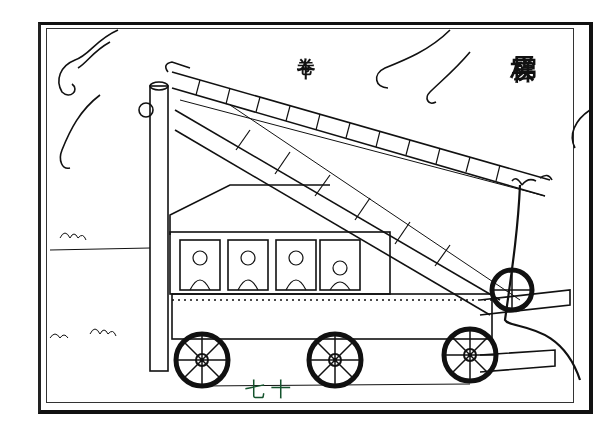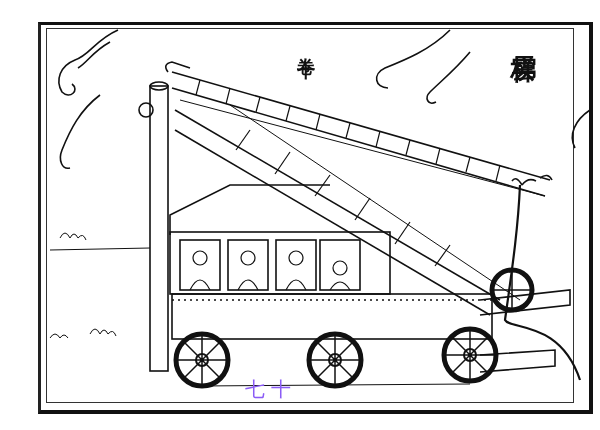--- a/index.html
+++ b/index.html
@@ -3,21 +3,21 @@
 <meta charset="utf-8">
 <style>
   html,body{margin:0;padding:0;background:#fff;}
   body{width:600px;height:430px;position:relative;overflow:hidden;font-family:"DejaVu Serif",serif;}
   .frame-outer{position:absolute;left:38px;top:22px;width:548px;height:385px;border-top:3px solid #111;border-right:4px solid #111;border-bottom:4px solid #111;border-left:3px solid #222;}
   .frame-inner{position:absolute;left:46px;top:28px;width:526px;height:373px;border:1px solid #333;}
   .art{position:absolute;left:0;top:0;}
   .vtext{position:absolute;writing-mode:vertical-rl;font-family:"DejaVu Serif",serif;color:#111;font-weight:bold;letter-spacing:2px;}
   .title{left:507px;top:34px;font-size:26px;}
   .volume{left:294px;top:44px;font-size:18px;}
-  .page-num{position:absolute;left:245px;top:376px;font-size:20px;color:#8b5cf6;letter-spacing:6px;}
+  .page-num{position:absolute;left:245px;top:376px;font-size:20px;color:#14532d;letter-spacing:6px;}
 </style>
 </head>
 <body>
 
 <div class="frame-outer"></div>
 <div class="frame-inner"></div>
 
 <svg class="art" width="600" height="430" viewBox="0 0 600 430">
   <g fill="none" stroke="#111" stroke-width="1.6">
 

